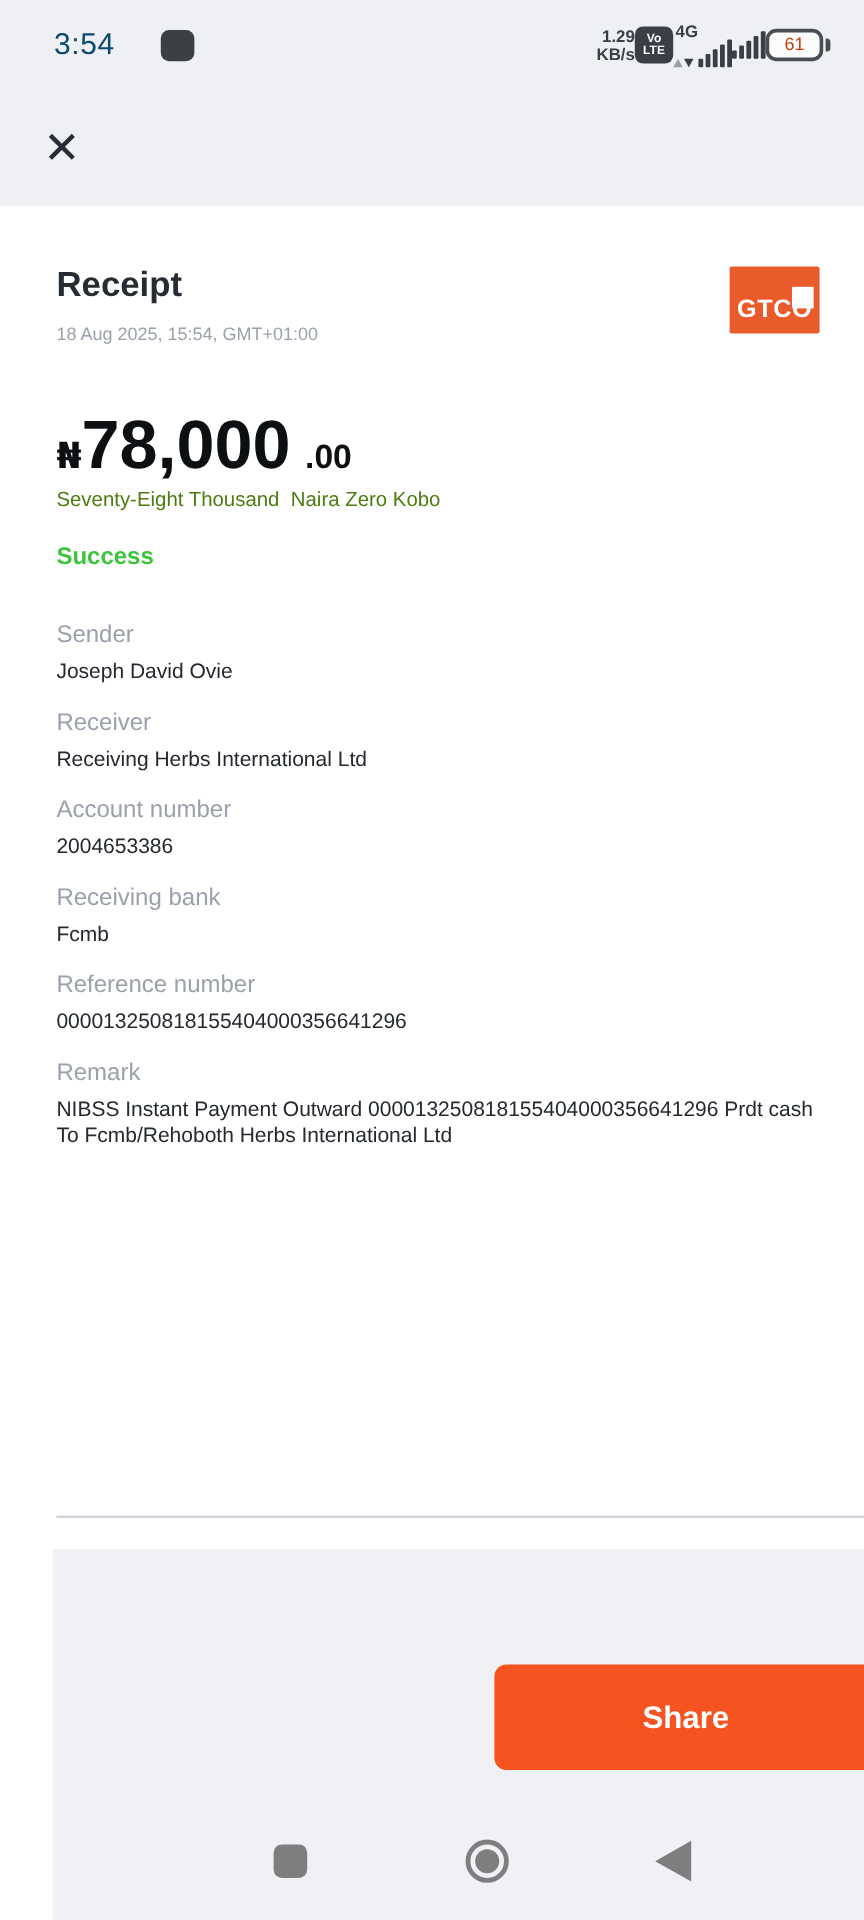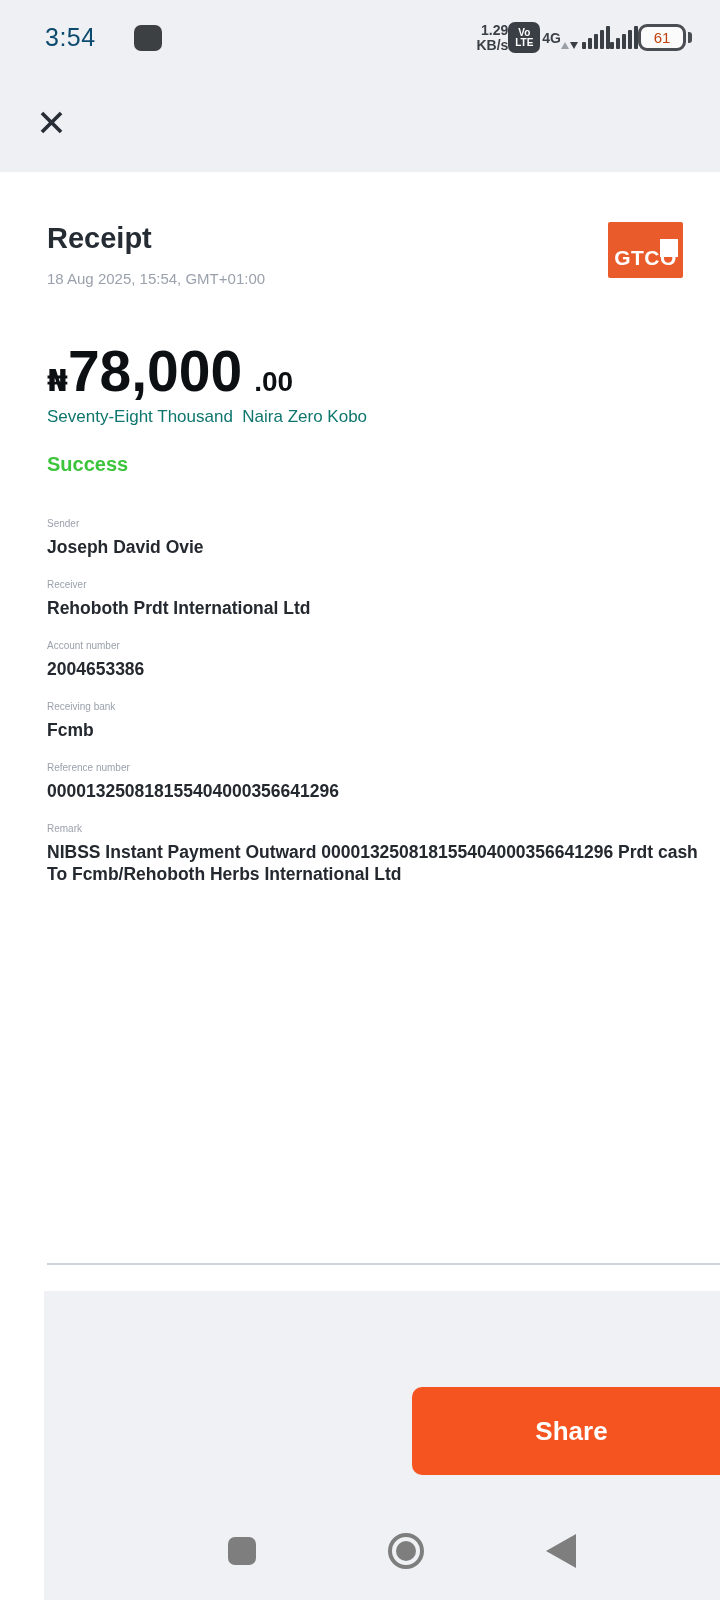--- a/index.html
+++ b/index.html
@@ -56,21 +56,21 @@
     border-radius: 7px;
     color: #ffffff;
     display: flex;
     flex-direction: column;
     align-items: center;
     justify-content: center;
     font-size: 10px;
     font-weight: 700;
     line-height: 10px;
   }
-  .net-group { display: flex; flex-direction: row; align-items: center; }
+  .net-group { display: flex; flex-direction: column; align-items: flex-start; }
   .net-type { font-size: 14px; font-weight: 700; color: #3a3f45; line-height: 14px; margin-left: 2px; }
   .net-row { display: flex; align-items: flex-end; gap: 2px; }
   .traffic-arrows { display: flex; align-items: flex-end; gap: 1px; margin-right: 2px; }
   .arrow-up {
     width: 0; height: 0;
     border-left: 4px solid transparent;
     border-right: 4px solid transparent;
     border-bottom: 7px solid #9aa0a6;
   }
   .arrow-down {
@@ -189,39 +189,39 @@
     line-height: 60px;
   }
   .amount-decimal {
     font-size: 28px;
     font-weight: 700;
     margin-left: 12px;
   }
   .amount-words {
     margin-top: 6px;
     font-size: 17px;
-    color: #0f766e;
+    color: #4d7c0f;
     white-space: pre-wrap;
   }
   .status-success {
     margin-top: 26px;
     font-size: 20px;
     font-weight: 700;
     color: #3cc43c;
   }
   .fields { margin-top: 42px; }
   .field { margin-bottom: 21px; }
   .field-label {
-    font-size: 10px;
+    font-size: 20px;
     color: #9ba1ac;
     margin-bottom: 7px;
   }
   .field-value {
     font-size: 17.5px;
-    font-weight: 700;
+    font-weight: 400;
     color: #24292f;
     line-height: 22px;
   }
   .divider {
     position: absolute;
     top: 1263px;
     left: 47px;
     width: 673px;
     height: 2px;
     background: #cfd4da;
@@ -359,21 +359,21 @@
     <div class="amount-words">Seventy-Eight Thousand  Naira Zero Kobo</div>
     <div class="status-success">Success</div>
 
     <div class="fields">
       <div class="field">
         <div class="field-label">Sender</div>
         <div class="field-value">Joseph David Ovie</div>
       </div>
       <div class="field">
         <div class="field-label">Receiver</div>
-        <div class="field-value">Rehoboth Prdt International Ltd</div>
+        <div class="field-value">Receiving Herbs International Ltd</div>
       </div>
       <div class="field">
         <div class="field-label">Account number</div>
         <div class="field-value">2004653386</div>
       </div>
       <div class="field">
         <div class="field-label">Receiving bank</div>
         <div class="field-value">Fcmb</div>
       </div>
       <div class="field">

